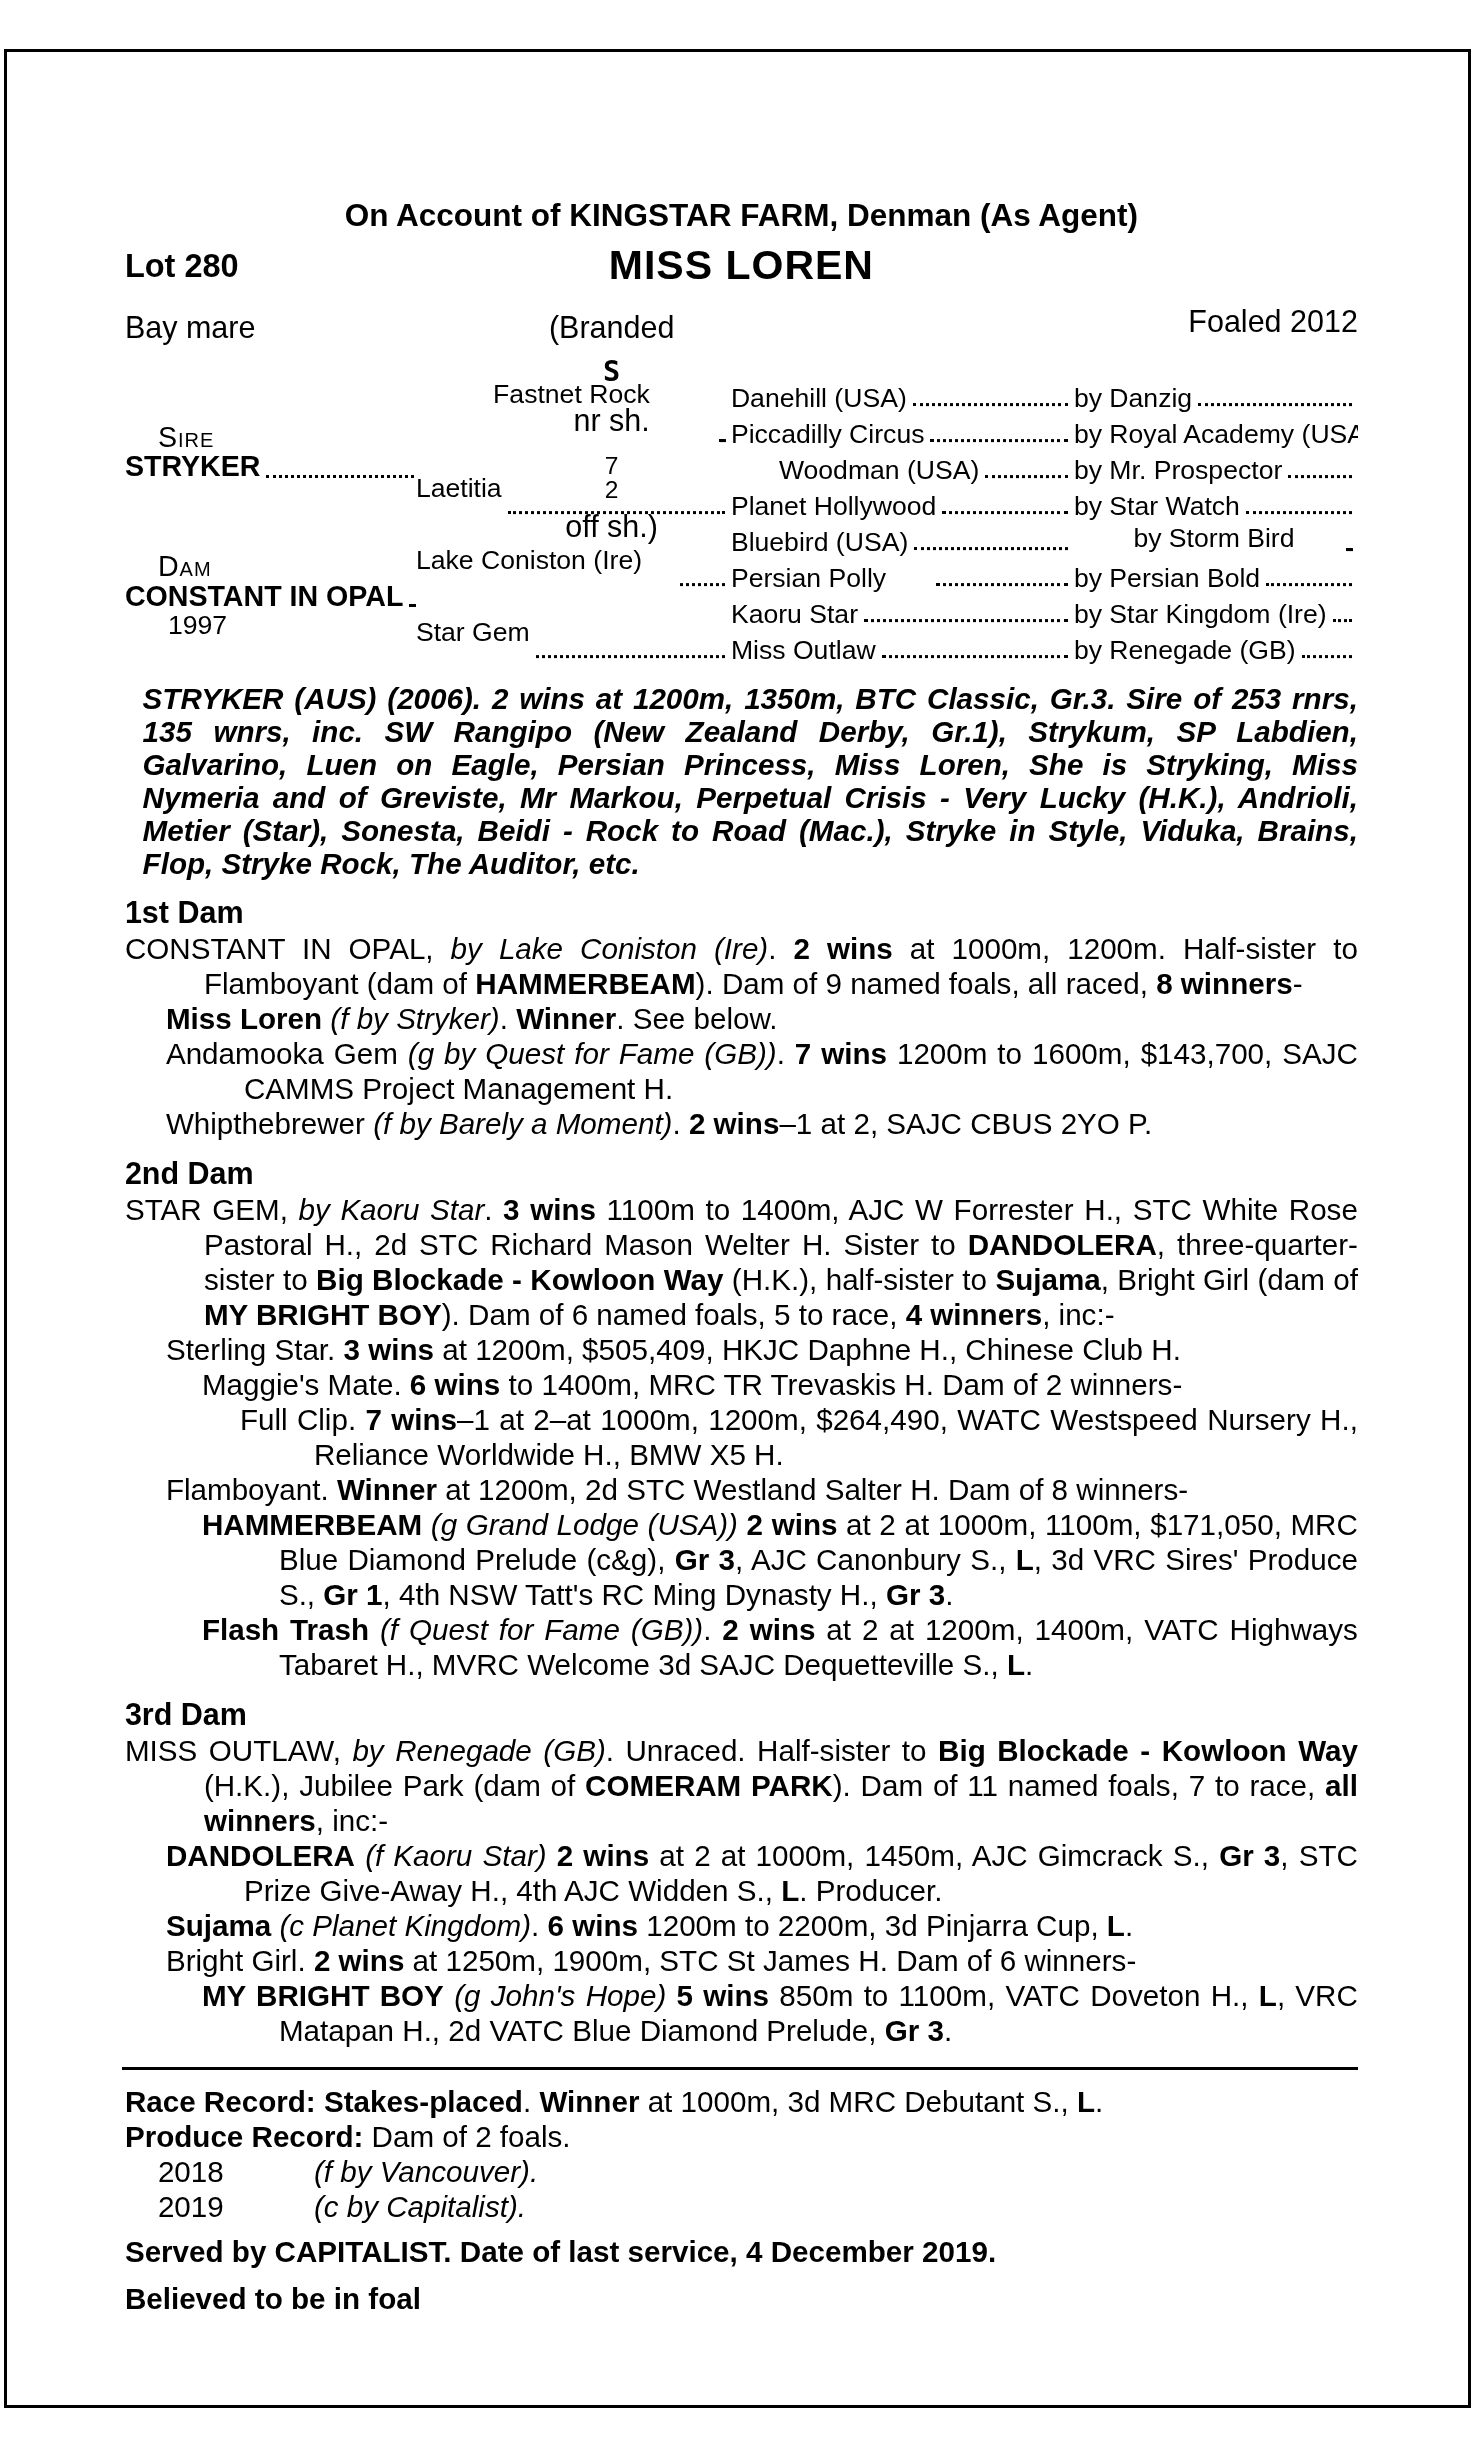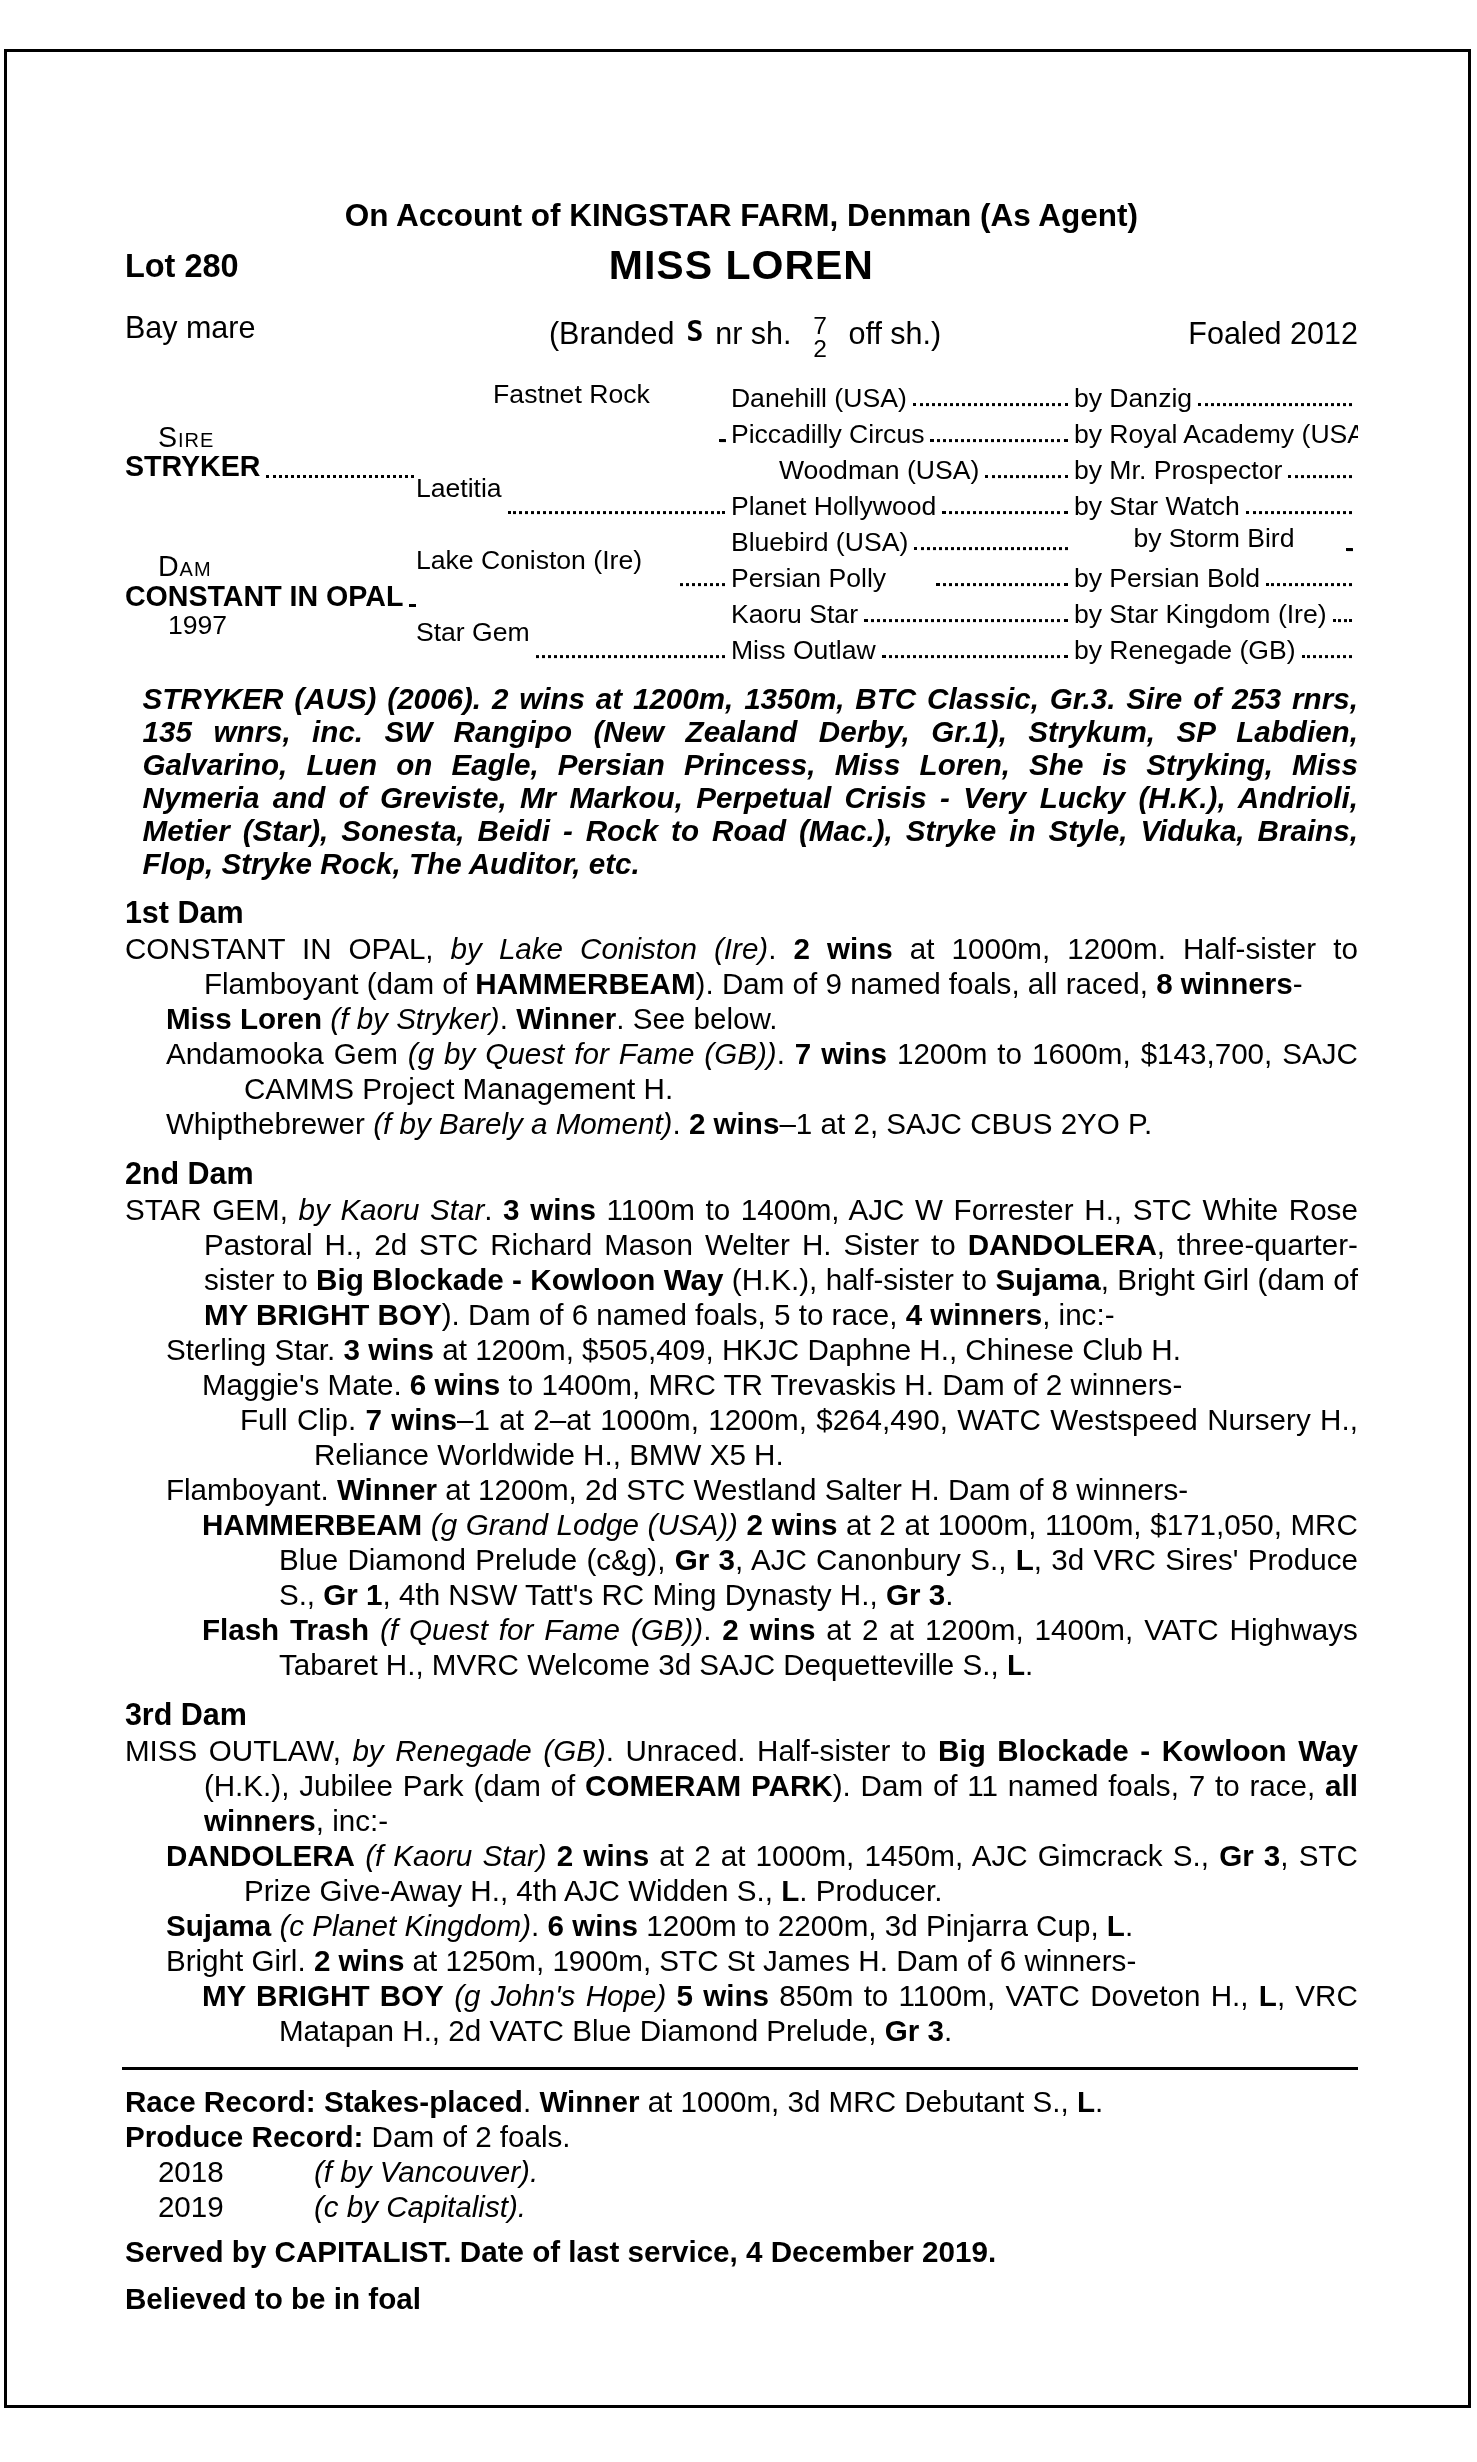--- a/index.html
+++ b/index.html
@@ -9,25 +9,25 @@
          border:3.9px solid #000;box-sizing:border-box;}
   .content{position:absolute;left:118px;right:110px;top:144px;font-size:29.6px;line-height:35px;}
 
   
   .consignor{text-align:center;font-weight:bold;font-size:31.5px;line-height:39px;}
   .title-row{position:relative;margin-top:5.9px;height:49px;}
   .lot{position:absolute;left:0;top:5.9px;font-weight:bold;font-size:32.5px;line-height:39px;}
   .horse-name{text-align:center;font-weight:bold;font-size:41px;line-height:49px;letter-spacing:1px;}
   .desc-row{position:relative;margin-top:7.9px;height:63px;font-size:30.5px;}
   .color-sex{position:absolute;left:0;top:11.8px;}
-  .branded{position:absolute;left:424px;top:11.8px;display:flex;align-items:center;gap:11.8px;white-space:nowrap;}
+  .branded{position:absolute;left:424px;top:11.8px;display:flex;align-items:center;gap:11.8px;white-space:nowrap;flex-direction:column;}
   .brand{font-family:"DejaVu Sans Mono", monospace;font-weight:bold;font-size:28.6px;transform:translateY(-2px);}
   .frac{display:inline-flex;flex-direction:column;align-items:center;font-size:24.6px;line-height:23.6px;
         transform:translateY(3.9px);margin:0 9.9px;}
-  .foaled{position:absolute;right:0;top:18px;}
+  .foaled{position:absolute;right:0;top:6px;}
 
   
   .pedigree{margin-top:19.7px;display:grid;grid-template-columns:291px 315px 343px 1fr;
             grid-auto-rows:36px;font-size:26.6px;line-height:29.6px;}
   .ped-g1{display:flex;flex-direction:column;justify-content:center;overflow:hidden;}
   .ped-label{padding-left:33px;font-variant:small-caps;font-size:28.6px;letter-spacing:1px;}
   .ped-name-row{display:flex;align-items:baseline;white-space:nowrap;}
   .pname{font-weight:bold;font-size:28.6px;}
   .ped-year{padding-left:43px;}
   .ped-cell{display:flex;align-items:center;overflow:hidden;padding-right:3.9px;}

